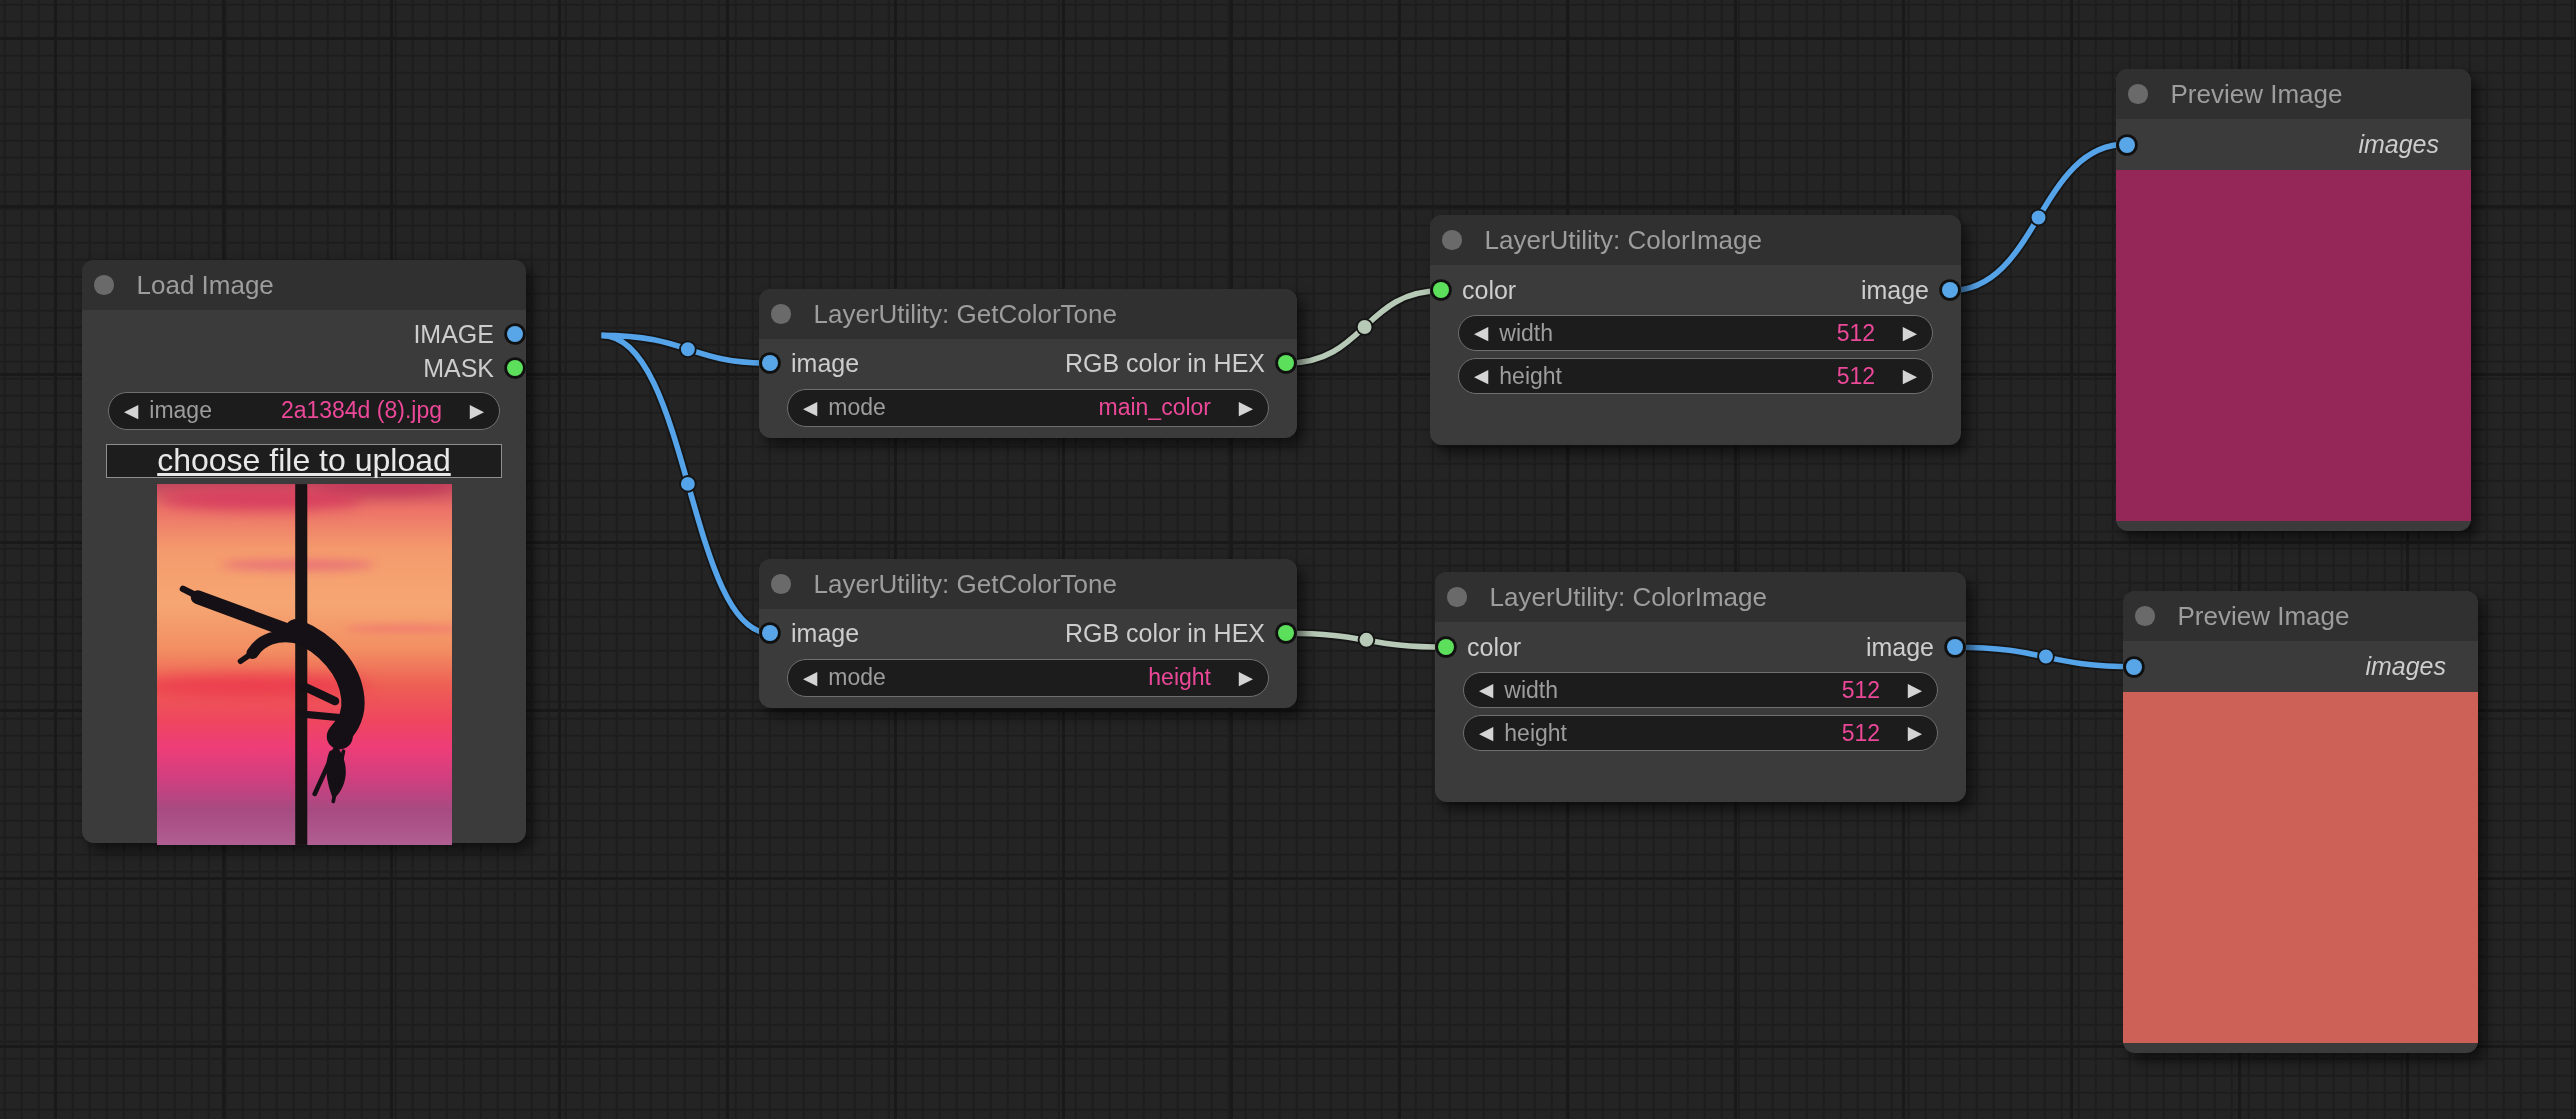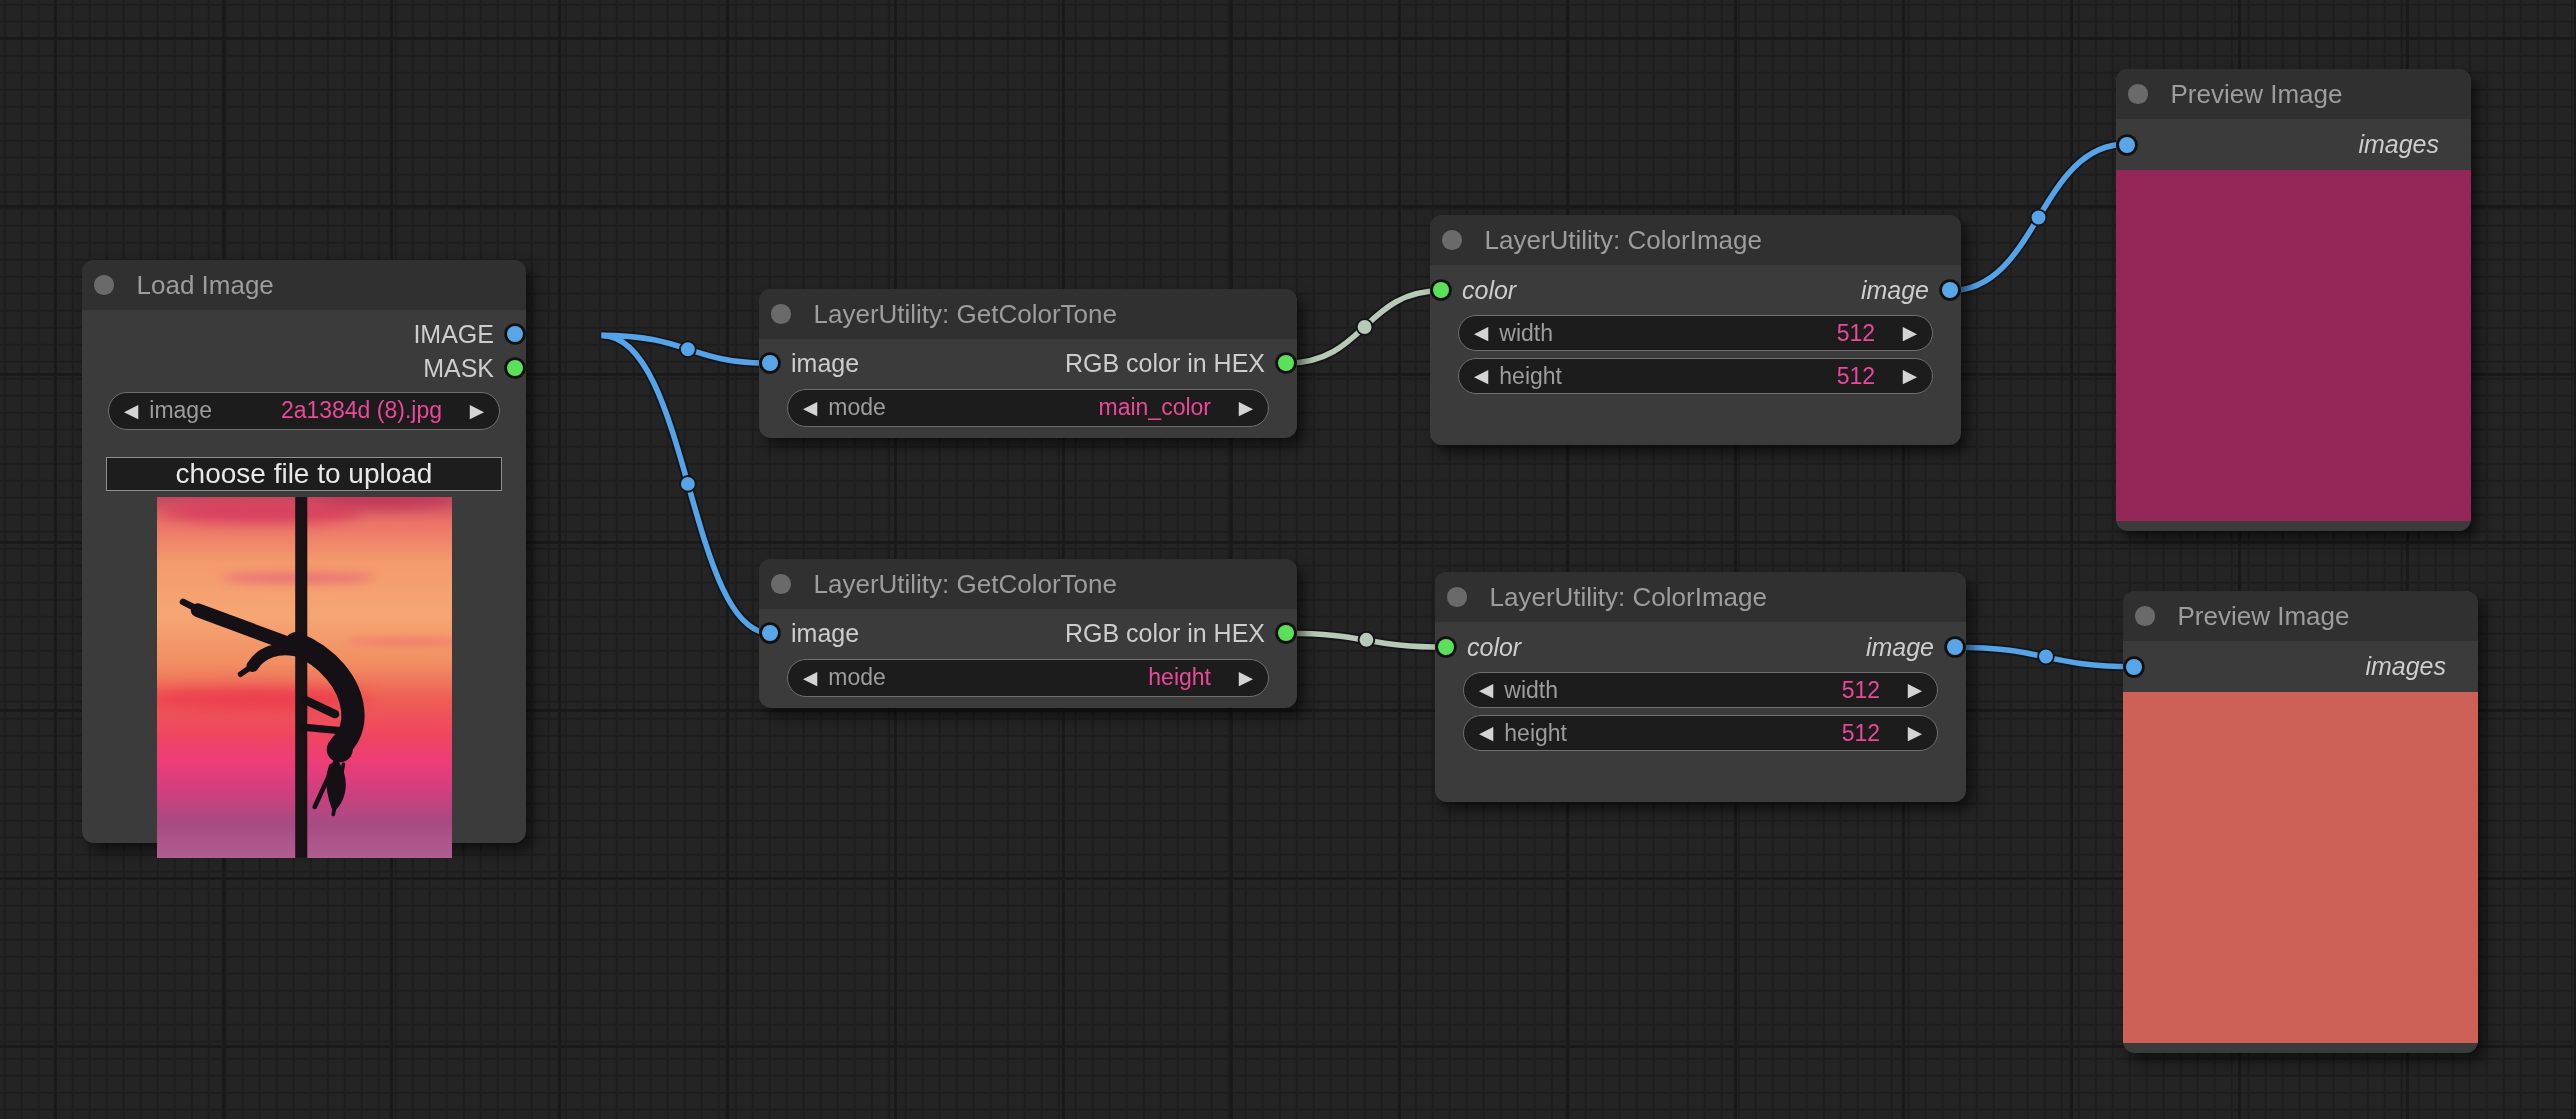--- a/index.html
+++ b/index.html
@@ -30,21 +30,21 @@
     height:50px;background:#303030;border-radius:12px 12px 0 0;
     display:flex;align-items:center;gap:23px;padding:0 0 0 12px;
     color:#9d9d9d;font-size:26px;
   }
   .collapse-dot{width:19.5px;height:19.5px;border-radius:50%;background:#6a6a6a;flex:0 0 auto;}
   .io-row{
     position:relative;display:flex;align-items:center;justify-content:space-between;
     padding:0 32px;color:#cdcdcd;font-size:25px;
   }
   .gct .io-row{height:48px;}
-  .ci .io-row{height:50px;font-style:italic;}
+  .ci .io-row{height:50px;}
   .pv .io-row{height:51px;justify-content:flex-end;font-style:italic;}
   .out-row{position:relative;display:flex;align-items:center;justify-content:flex-end;
     height:34px;padding:0 32px;color:#cdcdcd;font-size:25px;}
   .port-dot{position:absolute;top:50%;transform:translateY(-50%);
     width:16px;height:16px;border-radius:50%;box-shadow:0 0 0 2.8px rgba(12,12,12,.9);}
   .port-dot.in{left:2.8px;}
   .port-dot.out{right:2.8px;}
   .dot-blue{background:#58a6e8;}
   .dot-green{background:#5ce05c;}
 
@@ -53,22 +53,22 @@
     background:#1c1c1c;border:1.9px solid #6f6f6f;border-radius:20.4px;
     font-size:23px;
   }
   .pill-label{color:#9d9d9d;}
   .pill-value{margin-left:auto;color:#ec4899;padding-right:16.7px;}
   .arrow{color:#d4d4d4;font-size:18.6px;line-height:1;}
 
   
   .li-widget{margin:6.5px 26px 0;}
   .upload-btn{
-    margin:27px 24px 0;height:32px;display:flex;align-items:center;justify-content:center;
-    background:#1d1d1d;border:1.9px solid #8f8f8f;color:#e8e8e8;font-size:28px;
+    margin:14px 24px 0;height:32px;display:flex;align-items:center;justify-content:center;
+    background:#1d1d1d;border:1.9px solid #8f8f8f;color:#e8e8e8;font-size:32px;text-decoration:underline;
   }
   .photo{
     position:relative;width:295px;height:361px;margin:6.5px auto 0;overflow:hidden;
     background:linear-gradient(180deg,#c2475e 0%,#ec7268 7%,#f49a6c 18%,#f6a673 33%,
       #f28e62 46%,#ee5e54 56%,#ef4560 66%,#ee3d78 73%,#cf3f7f 82%,#a84a82 90%,#b05e91 100%);
   }
   .cloud{position:absolute;border-radius:50%;}
   .c1{top:1%;left:2%;width:68%;height:6%;background:#d8405f;filter:blur(6.5px);}
   .c1b{top:-2%;left:55%;width:45%;height:5%;background:#c43a5a;filter:blur(5.6px);}
   .c2{top:21%;left:22%;width:52%;height:2.6%;background:#e4607a;filter:blur(4.6px);opacity:.75;}

